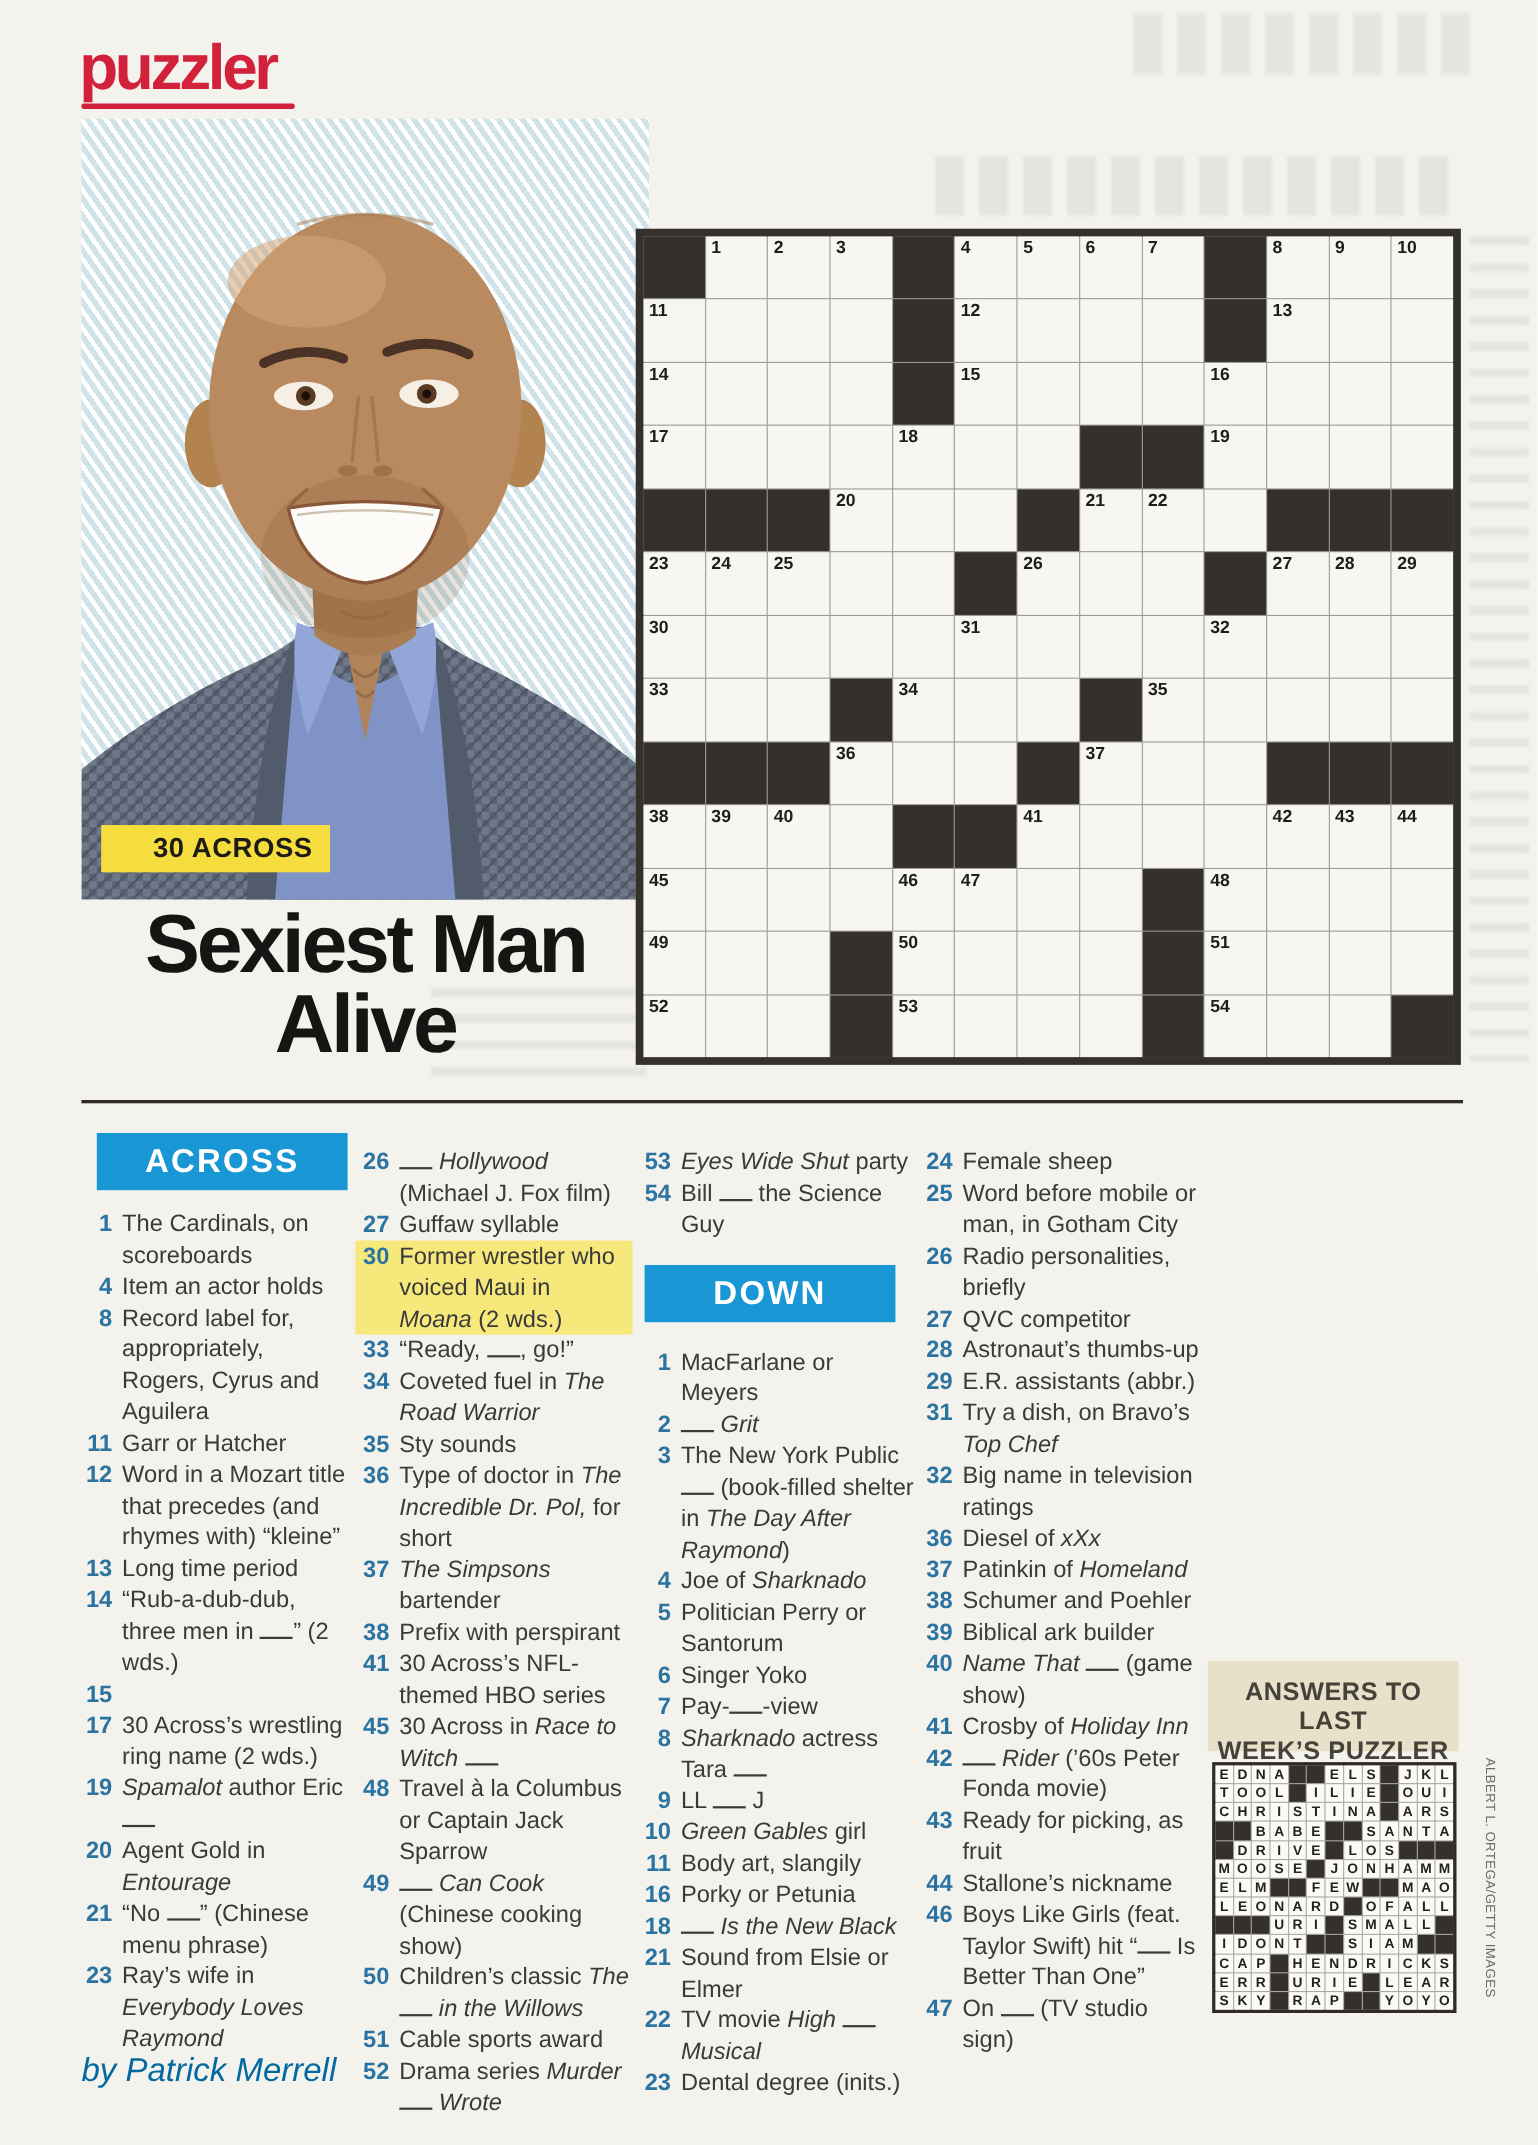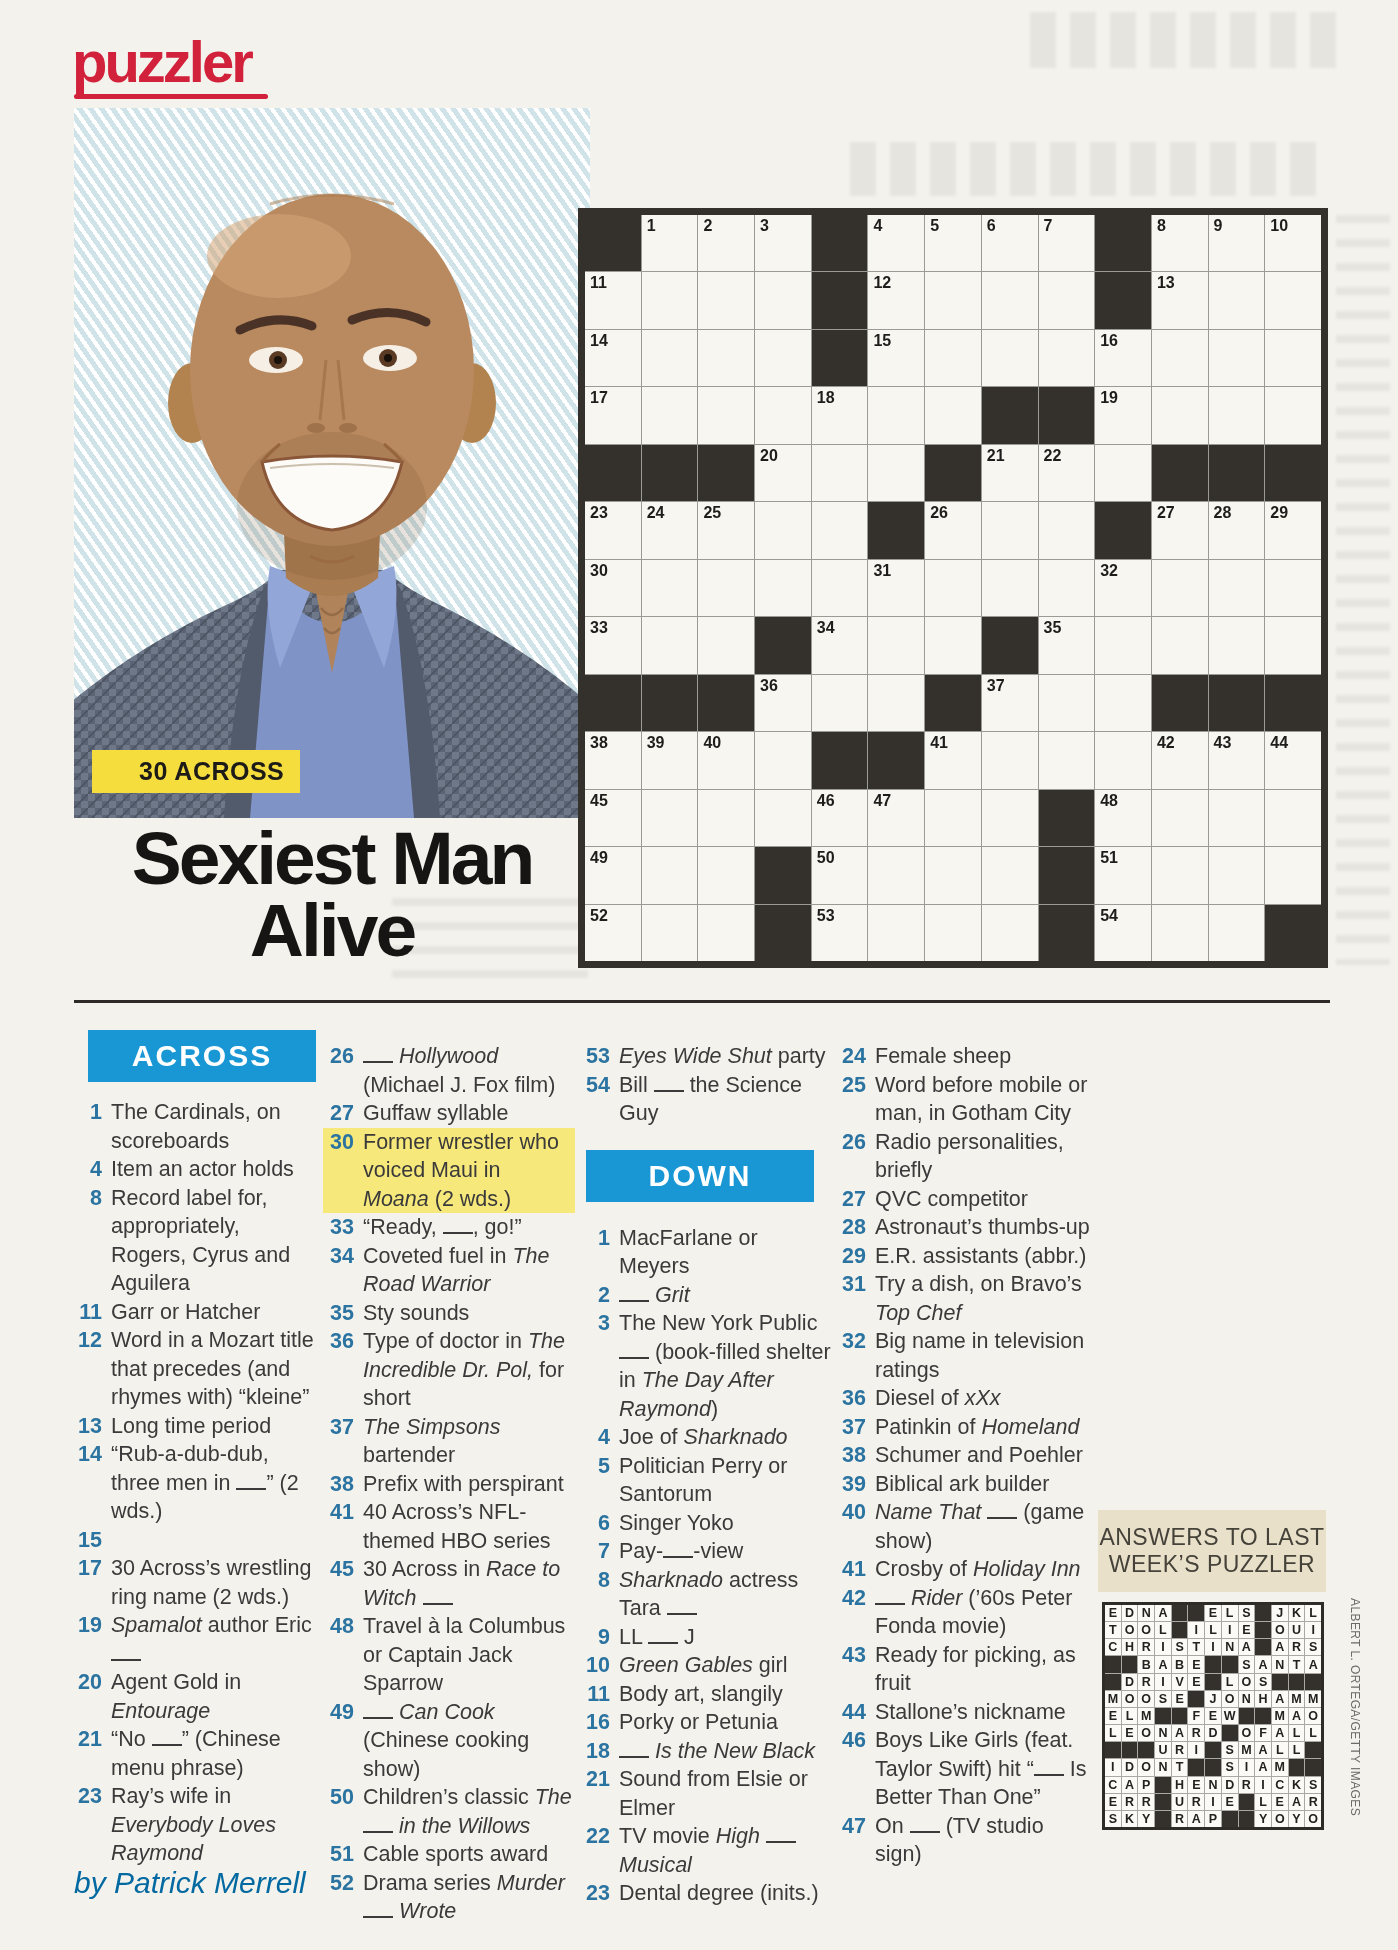--- a/index.html
+++ b/index.html
@@ -34,21 +34,21 @@
   .col3{left:582px;top:1042px;width:252px;}
   .col4{left:838px;top:1042px;width:252px;}
   .clue{display:flex;}
   .cnum{flex:none;width:28px;text-align:right;margin-right:9px;font-weight:bold;}
   .ctext{flex:1;color:#3a3a3a;}
   .ctext i{font-style:italic;}
   .blank{display:inline-block;width:30px;height:4px;border-bottom:2.5px solid #3a3a3a;}
   .clue.hl{background:#f7e87c;box-shadow:-3px 0 0 #f7e87c,3px 0 0 #f7e87c;}
   
   .ans-head{position:absolute;left:1098px;top:1510px;width:228px;height:68px;padding-top:14px;
-            text-align:center;font-weight:normal;font-size:23px;line-height:27px;color:#45423a;letter-spacing:.5px;}
+            text-align:center;font-weight:bold;font-size:23px;line-height:27px;color:#45423a;letter-spacing:.5px;}
   .agrid{position:absolute;left:1102px;top:1602px;width:222px;height:228px;box-sizing:border-box;
          border:3px solid #2f2b27;background:#a9a8a2;display:grid;
          grid-template-columns:repeat(13,1fr);grid-template-rows:repeat(13,1fr);gap:1px;}
   .acell{display:flex;align-items:center;justify-content:center;background:#fbfaf6;
          font-weight:bold;font-size:12.5px;color:#232220;}
   .acell.blk{background:#34302c;}
   .credit{position:absolute;left:1348px;top:1598px;height:240px;writing-mode:vertical-rl;
           font-size:12px;color:#6b6b68;letter-spacing:.4px;}
   .byline{position:absolute;left:74px;top:1866px;font-size:30px;color:#0369a1;font-style:italic;}
   
@@ -523,21 +523,21 @@
         <span class="ctext"><i>The Simpsons</i> bartender</span>
       </div>
 
       <div class="clue">
         <span class="cnum" style="color: rgb(43, 116, 161);">38</span>
         <span class="ctext">Prefix with perspirant</span>
       </div>
 
       <div class="clue">
         <span class="cnum" style="color: rgb(43, 116, 161);">41</span>
-        <span class="ctext">40 Across’s NFL-themed HBO series</span>
+        <span class="ctext">30 Across’s NFL-themed HBO series</span>
       </div>
 
       <div class="clue">
         <span class="cnum" style="color: rgb(43, 116, 161);">45</span>
         <span class="ctext">30 Across in <i>Race to Witch <span class="blank"></span></i></span>
       </div>
 
       <div class="clue">
         <span class="cnum" style="color: rgb(43, 116, 161);">48</span>
         <span class="ctext">Travel à la Columbus or Captain Jack Sparrow</span>

